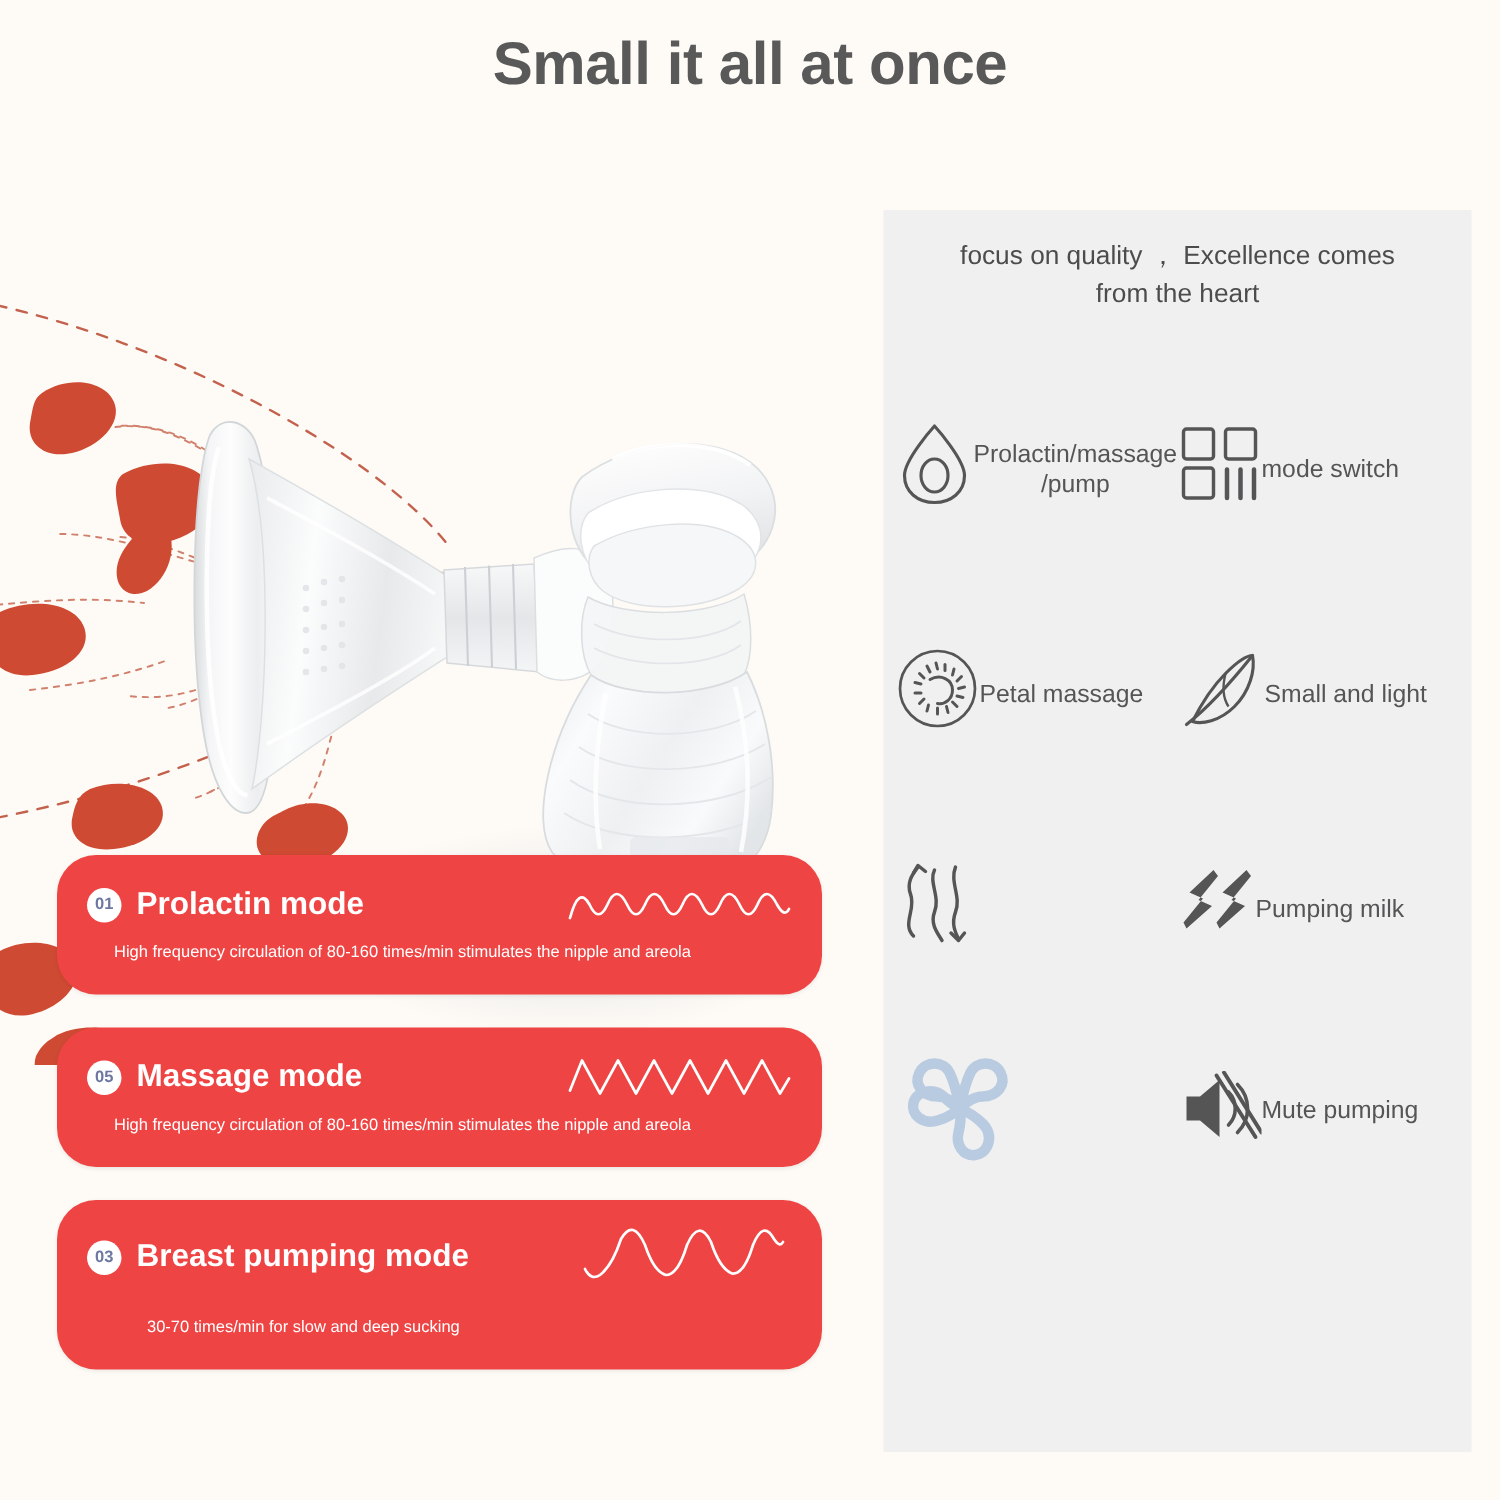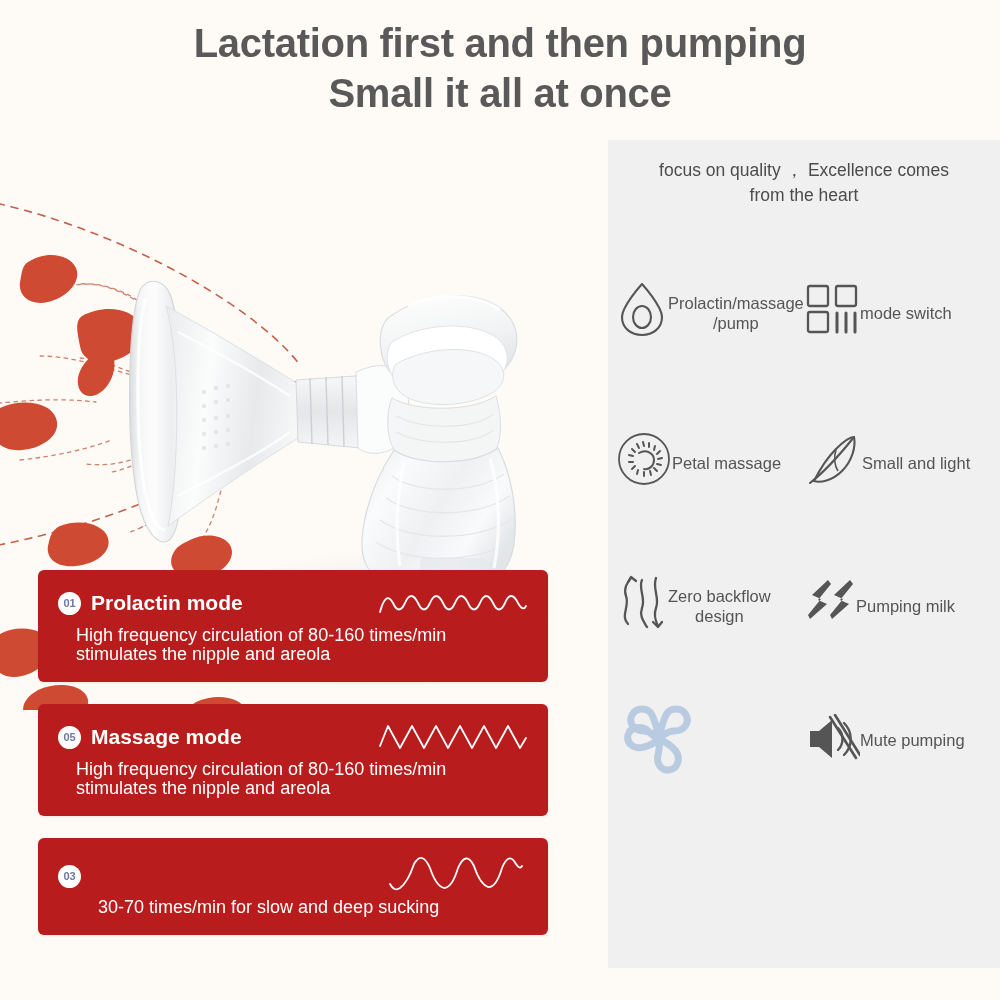--- a/index.html
+++ b/index.html
@@ -58,22 +58,22 @@
 
   
   #mode-cards {
     position: absolute;
     left: 38px;
     top: 570px;
     width: 510px;
     z-index: 20;
   }
   .mode-card {
-    background: #b91c1c;
-    border-radius: 6px;
+    background: #ef4444;
+    border-radius: 26px;
     margin-bottom: 22px;
     padding: 16px 20px 18px 20px;
     box-sizing: border-box;
     position: relative;
     box-shadow: 0 1px 3px rgba(0,0,0,0.08);
   }
   .mode-card-head {
     display: flex;
     align-items: center;
     gap: 10px;
@@ -100,34 +100,34 @@
   }
   .mode-wave {
     flex: 1 1 auto;
     display: flex;
     align-items: center;
     justify-content: flex-end;
     padding-left: 8px;
   }
   .mode-desc {
     color: #ffffff;
-    font-size: 18px;
+    font-size: 11px;
     line-height: 19px;
     margin-top: 6px;
     margin-left: 18px;
   }
   .mode-desc.indent {
     margin-left: 40px;
-    margin-top: 0;
+    margin-top: 16px;
   }
 
   
   #feature-panel {
     position: absolute;
-    left: 608px;
+    left: 589px;
     top: 140px;
     width: 392px;
     height: 828px;
     background: #f0f0f1;
     z-index: 15;
     box-sizing: border-box;
     padding: 18px 8px 10px 8px;
   }
   #panel-heading {
     text-align: center;
@@ -171,21 +171,20 @@
   .row-h-3 .feature-cell { height: 130px; }
   .row-h-4 .feature-cell { height: 155px; }
   .row-h-5 .feature-cell { height: 120px; }
 
   .label-nudge-up { margin-top: 2px; }
 </style>
 </head>
 <body>
 
 <div id="title-block">
-  <div class="title-line">Lactation first and then pumping</div>
   <div class="title-line">Small it all at once</div>
 </div>
 
 <div id="illustration">
   <svg width="620" height="560" viewBox="0 0 620 560" xmlns="http://www.w3.org/2000/svg">
 
     <g stroke="#b8452f" fill="none" stroke-width="1.6" stroke-dasharray="7 7" stroke-linecap="round" opacity="0.85">
       <path d="M -30 48 C 100 70 250 150 300 215"></path>
       <path d="M -30 400 C 100 380 250 320 300 250"></path>
     </g>
@@ -355,20 +354,21 @@
         </svg>
       </div>
     </div>
     <div class="mode-desc">High frequency circulation of 80-160 times/min
 stimulates the nipple and areola</div>
   </div>
 
   <div class="mode-card">
     <div class="mode-card-head">
       <div class="mode-badge">03</div>
+      <div class="mode-title">Breast pumping mode</div>
       <div class="mode-wave">
         <svg width="140" height="44" viewBox="0 0 140 44" xmlns="http://www.w3.org/2000/svg">
           <path d="M 2 30 Q 6 38 12 34 Q 20 28 26 10 Q 34 -4 42 14 Q 48 32 56 34 Q 64 34 70 14 Q 78 -4 86 12 Q 92 30 100 33 Q 108 34 114 14 Q 121 -3 128 10 Q 132 16 134 12" fill="none" stroke="#ffffff" stroke-width="1.8" stroke-linecap="round"></path>
         </svg>
       </div>
     </div>
     <div class="mode-desc indent">30-70 times/min for slow and deep sucking</div>
   </div>
 
 </div>
@@ -454,22 +454,20 @@
       <div class="feature-cell">
         <div class="feature-icon">
           <svg width="52" height="60" viewBox="0 0 52 60" xmlns="http://www.w3.org/2000/svg">
             <path d="M 12 52 C 4 44 14 34 10 24 C 7 16 12 10 15 6" fill="none" stroke="#555556" stroke-width="2.3" stroke-linecap="round"></path>
             <path d="M 12 10 L 15 5 L 20 9" fill="none" stroke="#555556" stroke-width="2.3" stroke-linecap="round" stroke-linejoin="round"></path>
             <path d="M 26 8 C 22 16 30 26 26 36 C 23 44 28 50 31 55" fill="none" stroke="#555556" stroke-width="2.3" stroke-linecap="round"></path>
             <path d="M 40 6 C 36 16 44 26 40 36 C 37 44 40 50 42 54" fill="none" stroke="#555556" stroke-width="2.3" stroke-linecap="round"></path>
             <path d="M 37 50 L 42 55 L 46 50" fill="none" stroke="#555556" stroke-width="2.3" stroke-linecap="round" stroke-linejoin="round"></path>
           </svg>
         </div>
-        <div class="feature-label">Zero backflow
-design</div>
       </div>
       <div class="feature-cell">
         <div class="feature-icon">
           <svg width="52" height="50" viewBox="0 0 52 50" xmlns="http://www.w3.org/2000/svg">
             <path d="M 24 3 L 8 18 L 17 22 L 4 38 L 6 42 L 23 27 L 14 23 L 27 7 Z" fill="#555556"></path>
             <path d="M 46 3 L 30 18 L 39 22 L 26 38 L 28 42 L 45 27 L 36 23 L 49 7 Z" fill="#555556"></path>
           </svg>
         </div>
         <div class="feature-label">Pumping milk</div>
       </div>

